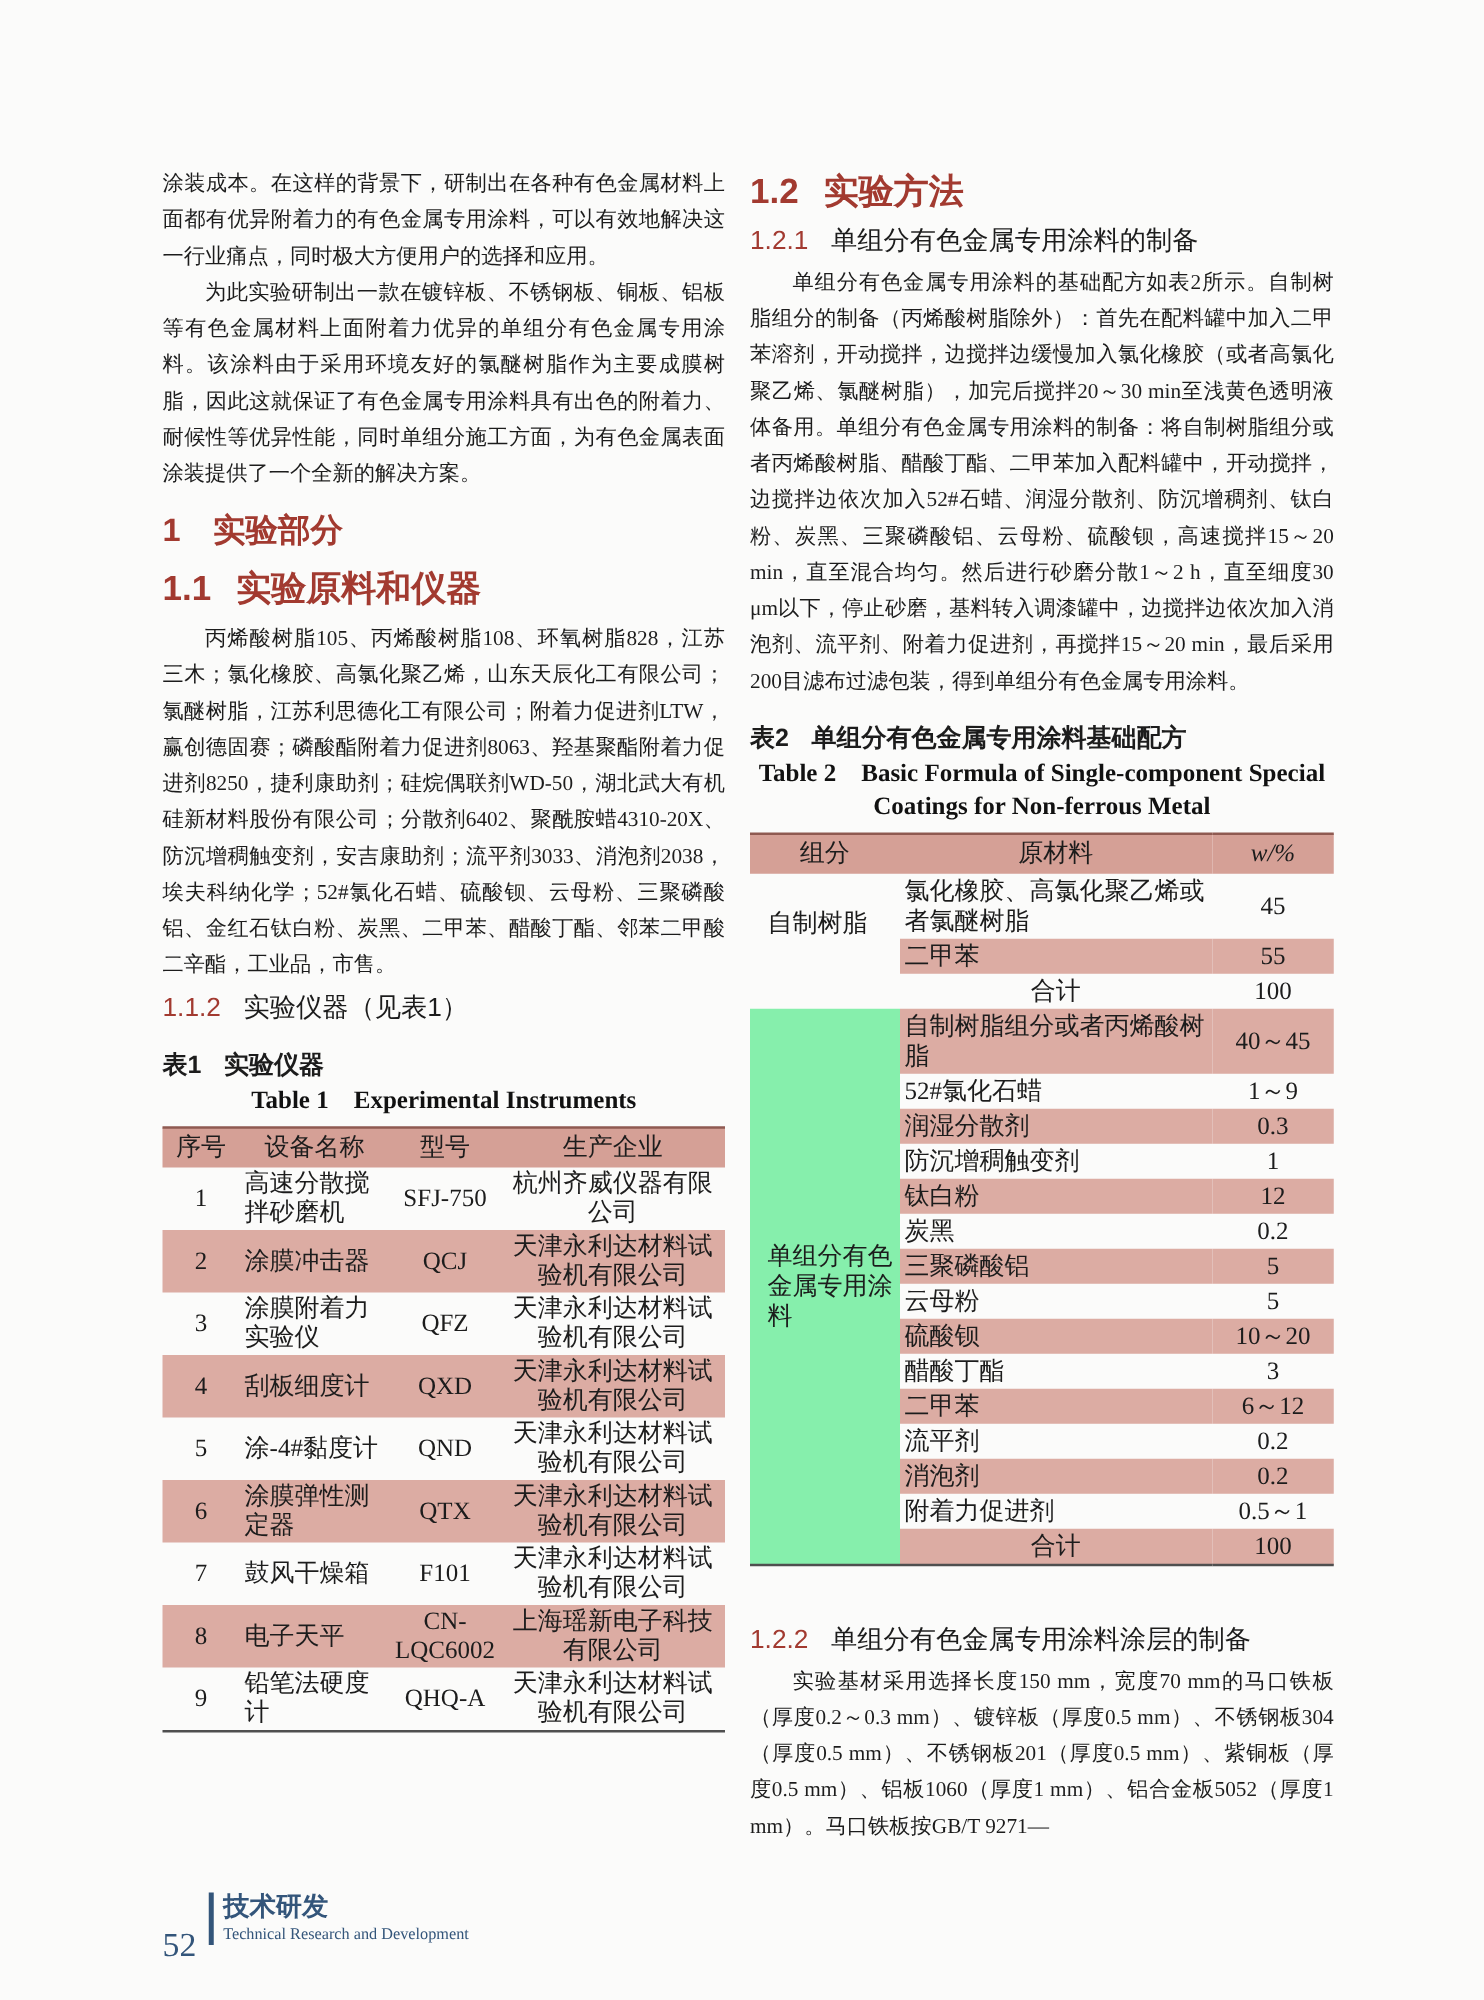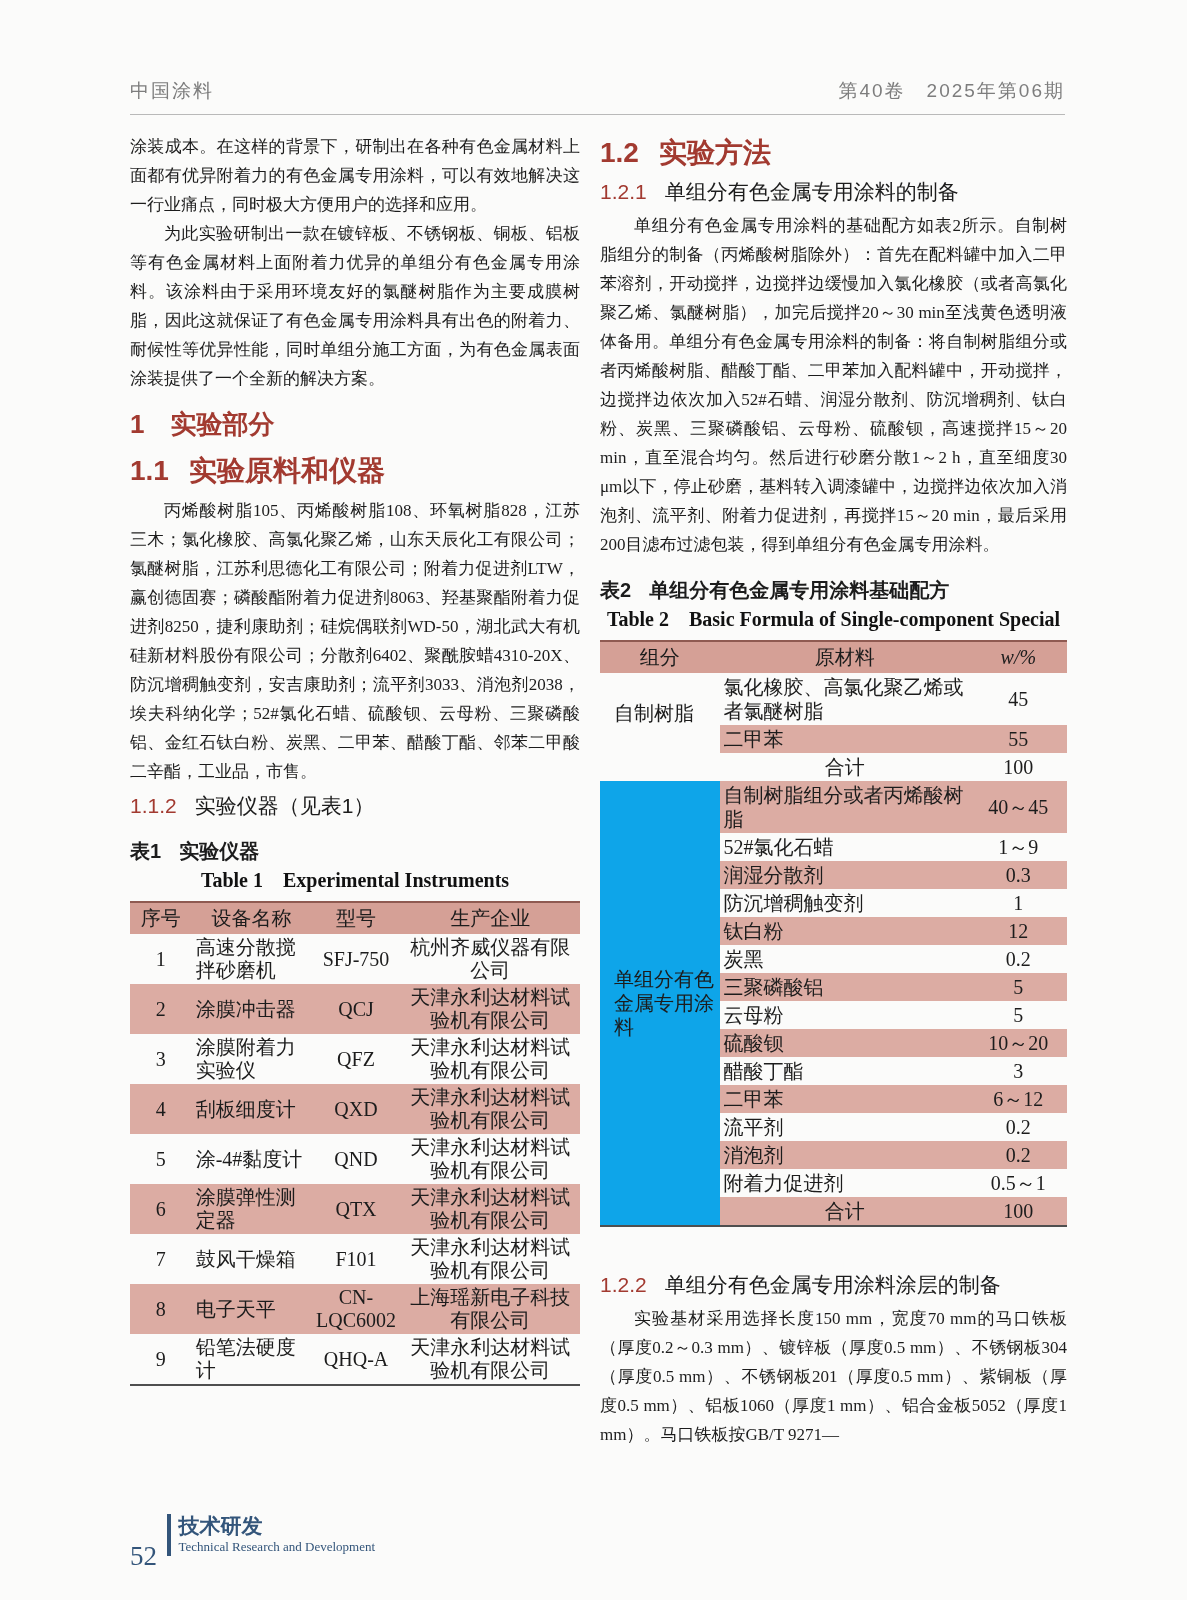--- a/index.html
+++ b/index.html
@@ -91,21 +91,21 @@
   .t1-c1{width:60px;}
   .t1-c2{width:120px;}
   .t1-c3{width:85px;}
   .t1-c4{width:185px;}
 
   
   .t2 td{line-height:24px;}
   .t2-c1{width:118px;margin-top:32px;}
   .t2-c2{width:252px;}
   .t2-c3{width:95px;}
-  td.compcell{background:#0ea5e9;vertical-align:middle;text-align:left;padding-left:14px;}
+  td.compcell{background:#86efac;vertical-align:middle;text-align:left;padding-left:14px;}
   td.compcell.white{background:transparent;}
 
   
   .footer{
     position:absolute;left:130px;top:1497px;
     display:flex;align-items:center;color:#33557a;
   }
   .footer .pno{
     font-family:"Liberation Serif","DejaVu Serif",serif;
     font-size:27px;margin-right:10px;margin-top:44px;
@@ -118,24 +118,20 @@
   .footer .en{
     font-family:"Liberation Serif","DejaVu Serif",serif;
     font-size:13px;line-height:17px;
   }
 </style>
 </head>
 <body>
 
 <div class="page">
 
-  <div class="runhead">
-    <span>中国涂料</span>
-    <span>第40卷　2025年第06期</span>
-  </div>
 
   <div class="cols">
 
     <div class="col-left">
       <p class="body noindent">涂装成本。在这样的背景下，研制出在各种有色金属材料上面都有优异附着力的有色金属专用涂料，可以有效地解决这一行业痛点，同时极大方便用户的选择和应用。</p>
       <p class="body">为此实验研制出一款在镀锌板、不锈钢板、铜板、铝板等有色金属材料上面附着力优异的单组分有色金属专用涂料。该涂料由于采用环境友好的氯醚树脂作为主要成膜树脂，因此这就保证了有色金属专用涂料具有出色的附着力、耐候性等优异性能，同时单组分施工方面，为有色金属表面涂装提供了一个全新的解决方案。</p>
 
       <div class="h-l1">
         <span class="num">1</span><span>实验部分</span>
       </div>
@@ -233,20 +229,21 @@
         <span class="num">1.2.1</span><span>单组分有色金属专用涂料的制备</span>
       </div>
 
       <p class="body">单组分有色金属专用涂料的基础配方如表2所示。自制树脂组分的制备（丙烯酸树脂除外）：首先在配料罐中加入二甲苯溶剂，开动搅拌，边搅拌边缓慢加入氯化橡胶（或者高氯化聚乙烯、氯醚树脂），加完后搅拌20～30 min至浅黄色透明液体备用。单组分有色金属专用涂料的制备：将自制树脂组分或者丙烯酸树脂、醋酸丁酯、二甲苯加入配料罐中，开动搅拌，边搅拌边依次加入52#石蜡、润湿分散剂、防沉增稠剂、钛白粉、炭黑、三聚磷酸铝、云母粉、硫酸钡，高速搅拌15～20 min，直至混合均匀。然后进行砂磨分散1～2 h，直至细度30 μm以下，停止砂磨，基料转入调漆罐中，边搅拌边依次加入消泡剂、流平剂、附着力促进剂，再搅拌15～20 min，最后采用200目滤布过滤包装，得到单组分有色金属专用涂料。</p>
 
       <div class="tcap-zh">
         <span class="sp">表2</span><span>单组分有色金属专用涂料基础配方</span>
       </div>
       <div class="tcap-en">
         <div>Table 2　Basic Formula of Single-component Special</div>
+        <div>Coatings for Non-ferrous Metal</div>
       </div>
 
       <table class="datatable t2">
         <thead>
           <tr>
             <th class="t2-c1 center">组分</th>
             <th class="t2-c2 center">原材料</th>
             <th class="t2-c3 center italic">w/%</th>
           </tr>
         </thead>

